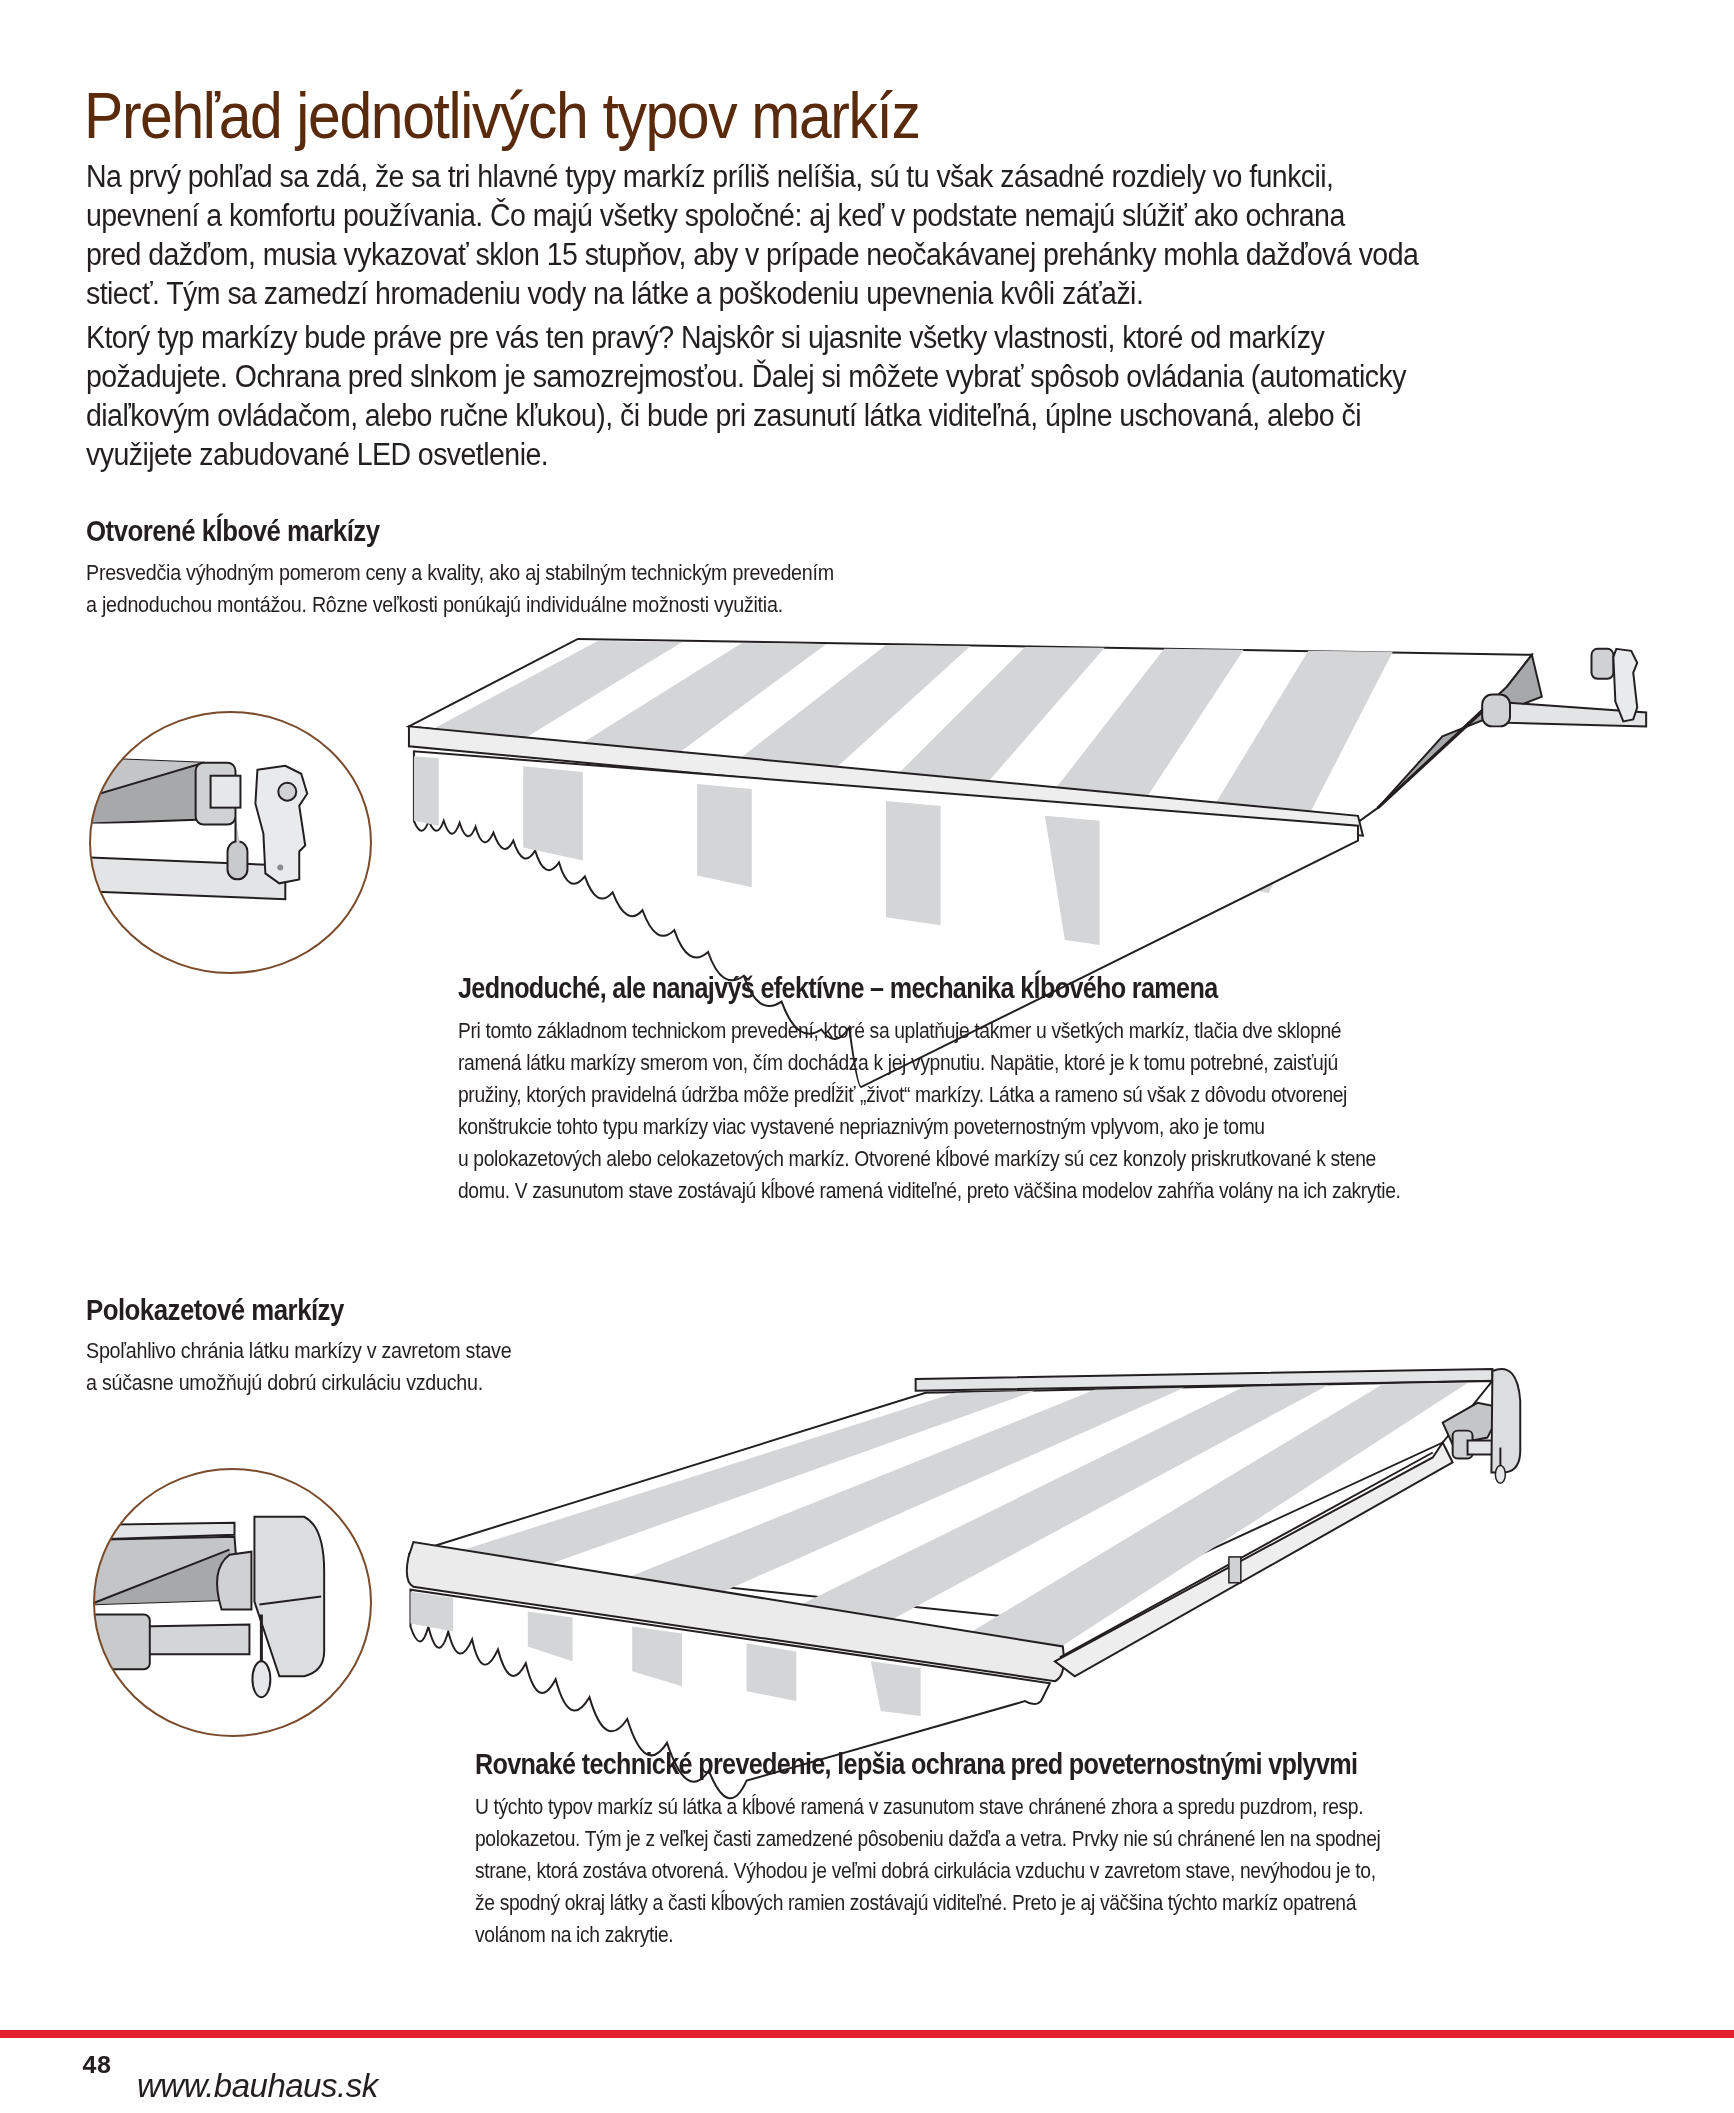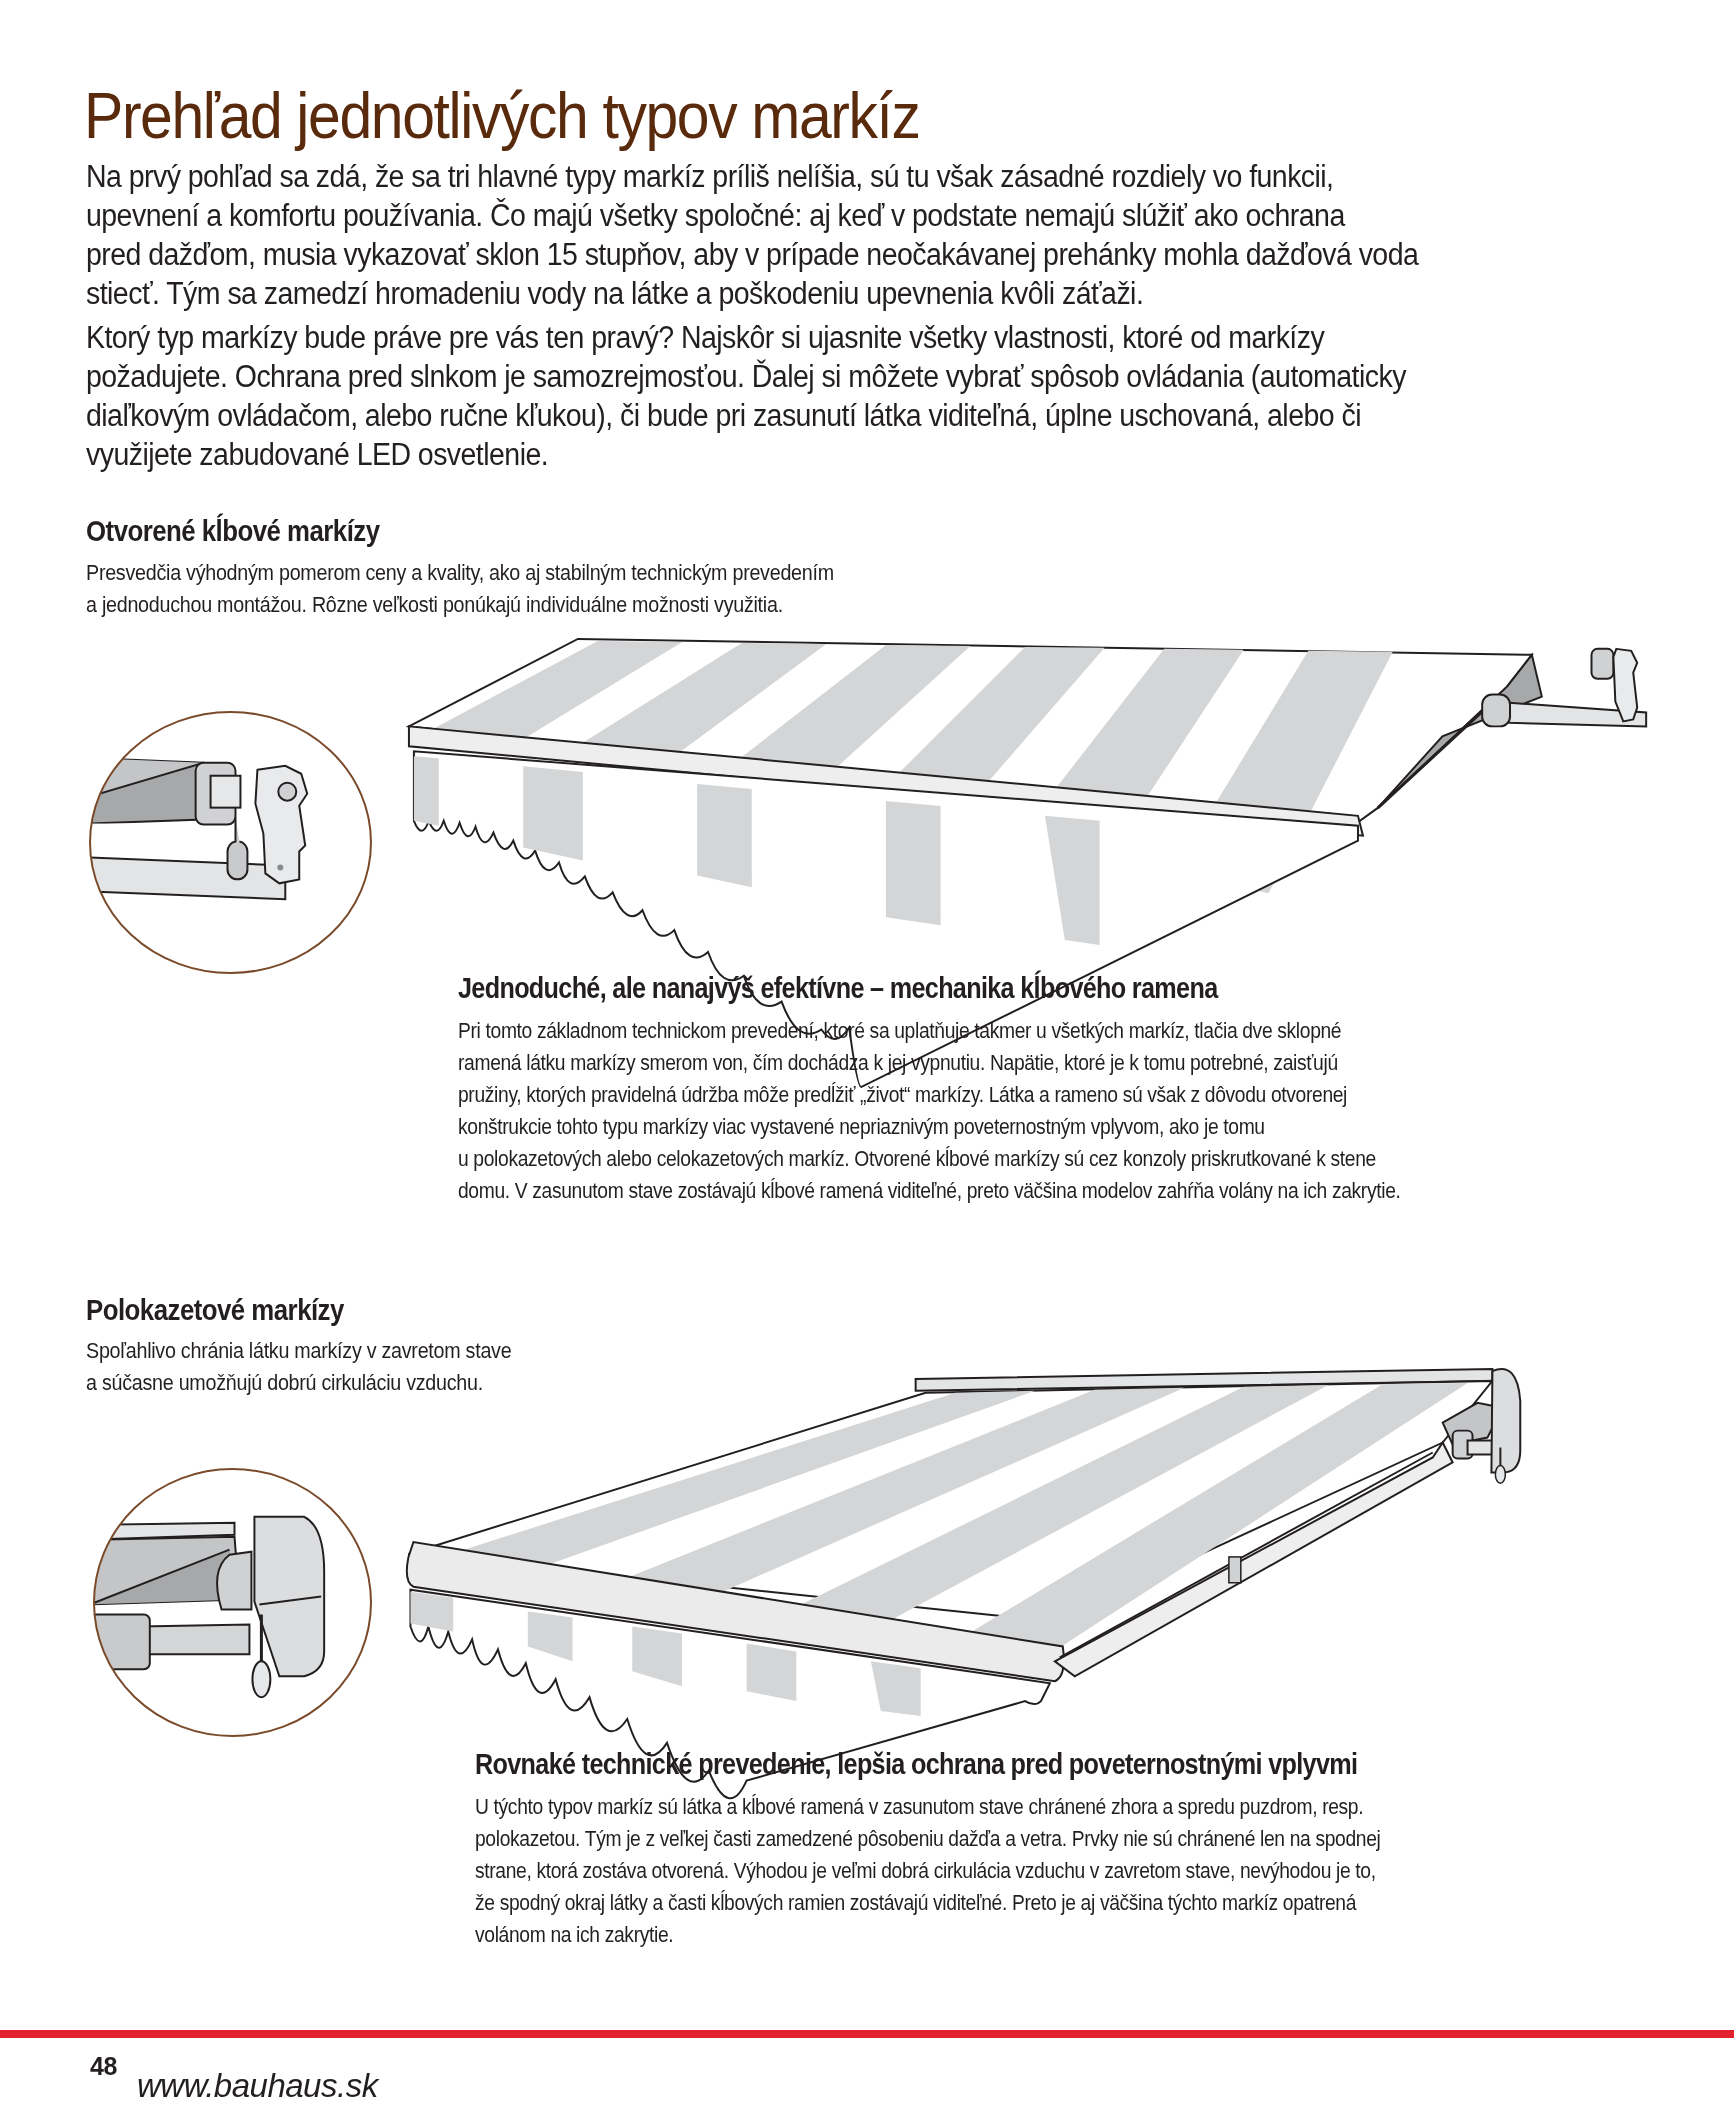--- a/index.html
+++ b/index.html
@@ -32,21 +32,21 @@
   .sec-sub .line, .body .line { display: block; }
   .sub-heading {
     margin: 0; font-size: 30px; font-weight: bold; letter-spacing: -0.8px;
     line-height: 36px; transform: scaleX(0.84); transform-origin: left top; white-space: nowrap;
   }
   .body {
     margin: 0; font-size: 22.4px; line-height: 32px; letter-spacing: -0.4px;
     transform: scaleX(0.86); transform-origin: left top; white-space: nowrap;
   }
   .footer-rule { left: 0; top: 2030px; width: 1734px; height: 8px; background: #e3202e; }
-  .page-number { left: 90px; top: 2052px; font-size: 25px; font-weight: bold; letter-spacing: -0.5px; }
+  .page-number { left: 82px; top: 2052px; font-size: 25px; font-weight: bold; letter-spacing: -0.5px; font-family: Liberation Mono, monospace; }
   .site-url { left: 137px; top: 2052px; font-size: 33px; font-style: italic; letter-spacing: -0.5px; margin-top: 15px; }
   svg { position: absolute; overflow: visible; }
 </style>
 </head>
 <body>
 
 <h1 class="abs page-title">Prehľad jednotlivých typov markíz</h1>
 
 <div class="abs intro">
   <p>

